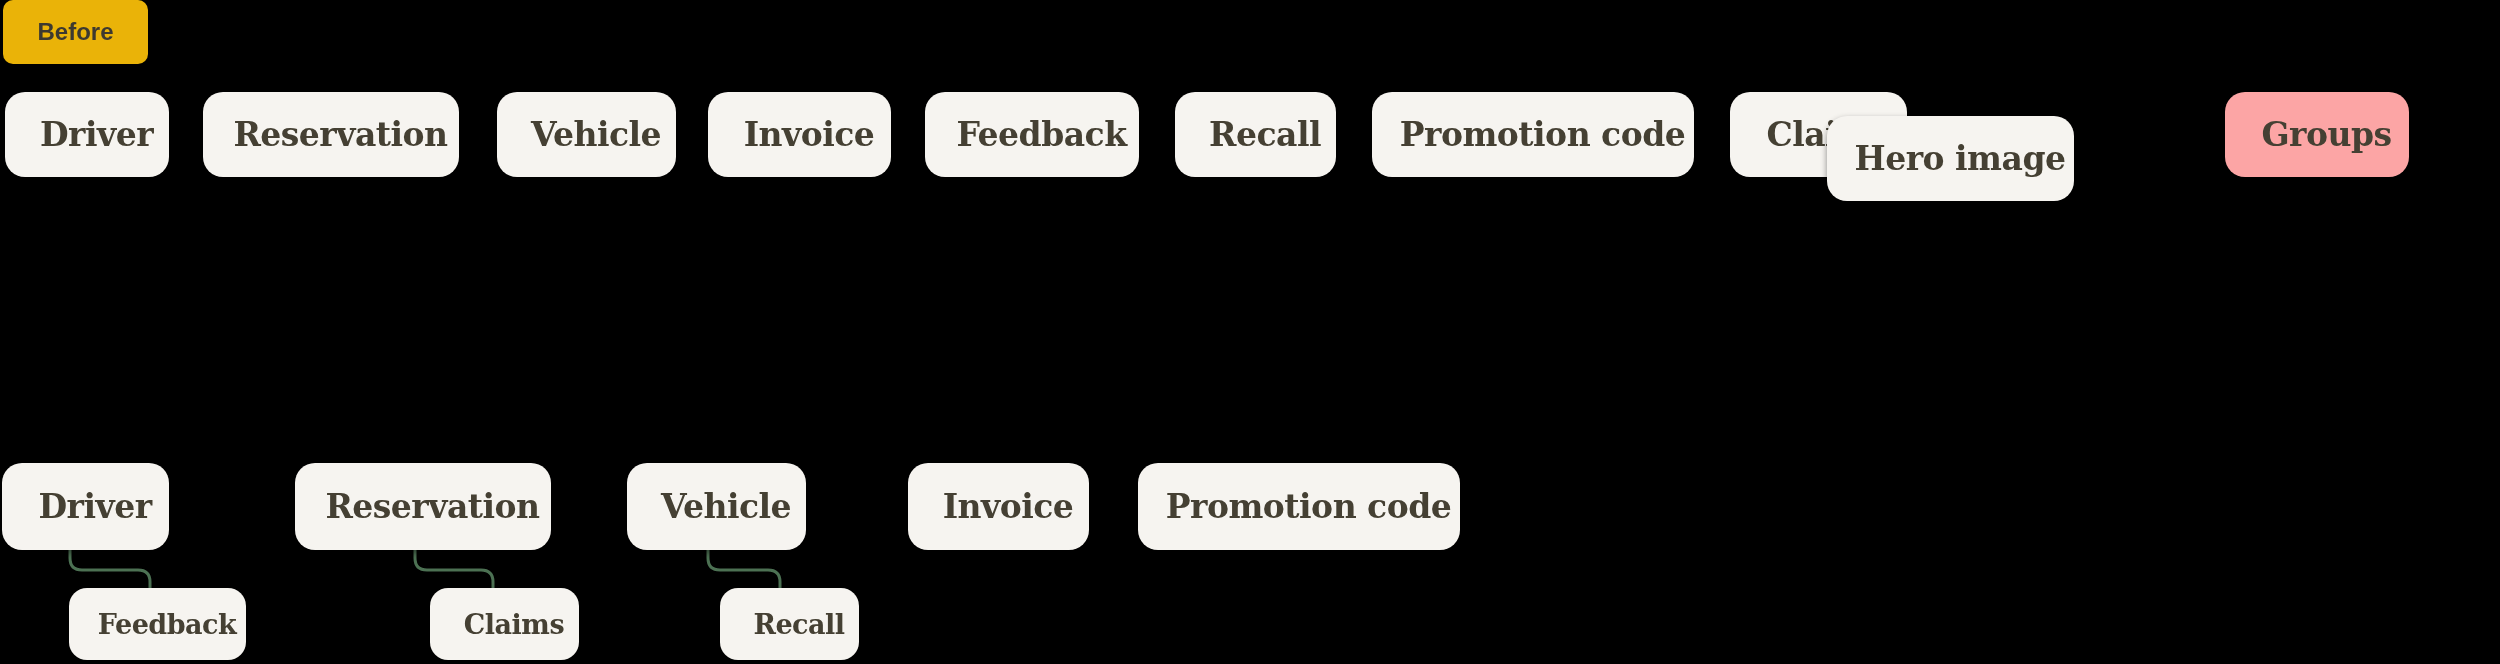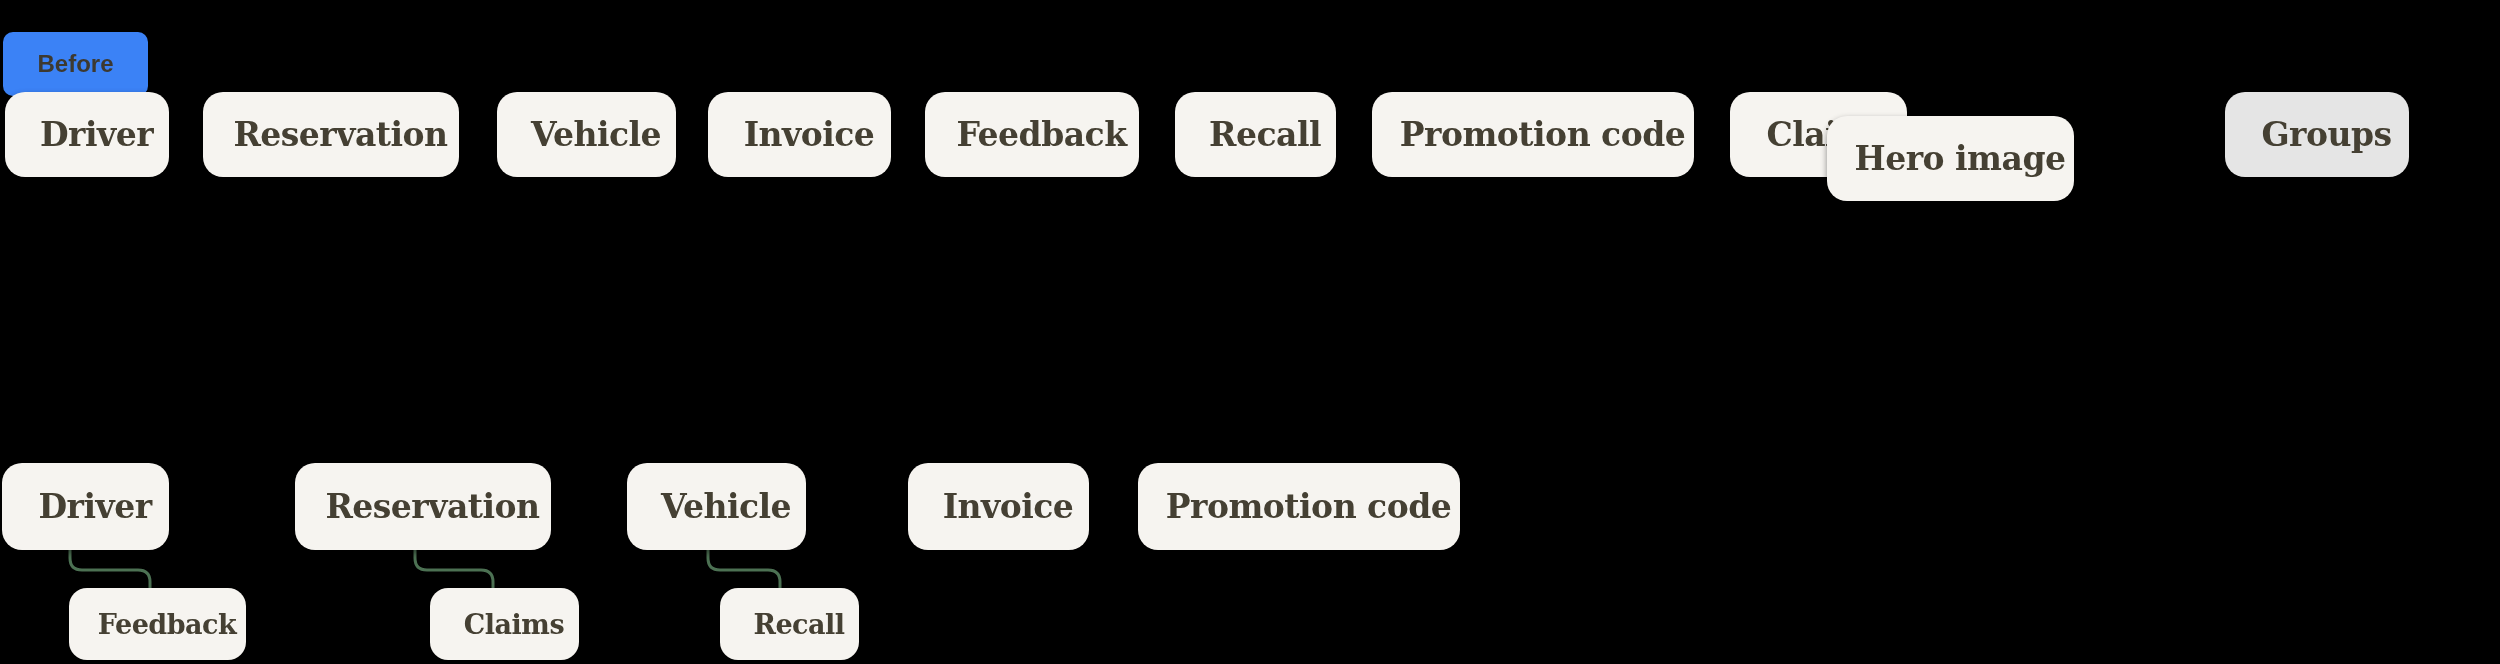--- a/index.html
+++ b/index.html
@@ -42,33 +42,33 @@
     position: absolute;
     left: 0; top: 0;
     pointer-events: none;
   }
 </style>
 </head>
 <body>
 
 <div class="canvas" style="width: 2500px; height: 664px; background: rgb(0, 0, 0);">
 
-  <div class="badge" style="left: 3px; top: 0px; width: 145px; height: 64px; background: #3b82f6; color: rgb(61, 57, 48); margin-top: 32px;">Before</div>
+  <div class="badge" style="left: 3px; top: 0px; width: 145px; height: 64px; background: #eab308; color: rgb(61, 57, 48);">Before</div>
 
   <div>
       <div class="chip parent" style="left: 5px; top: 92px; width: 145px; height: 85px; background: rgb(246, 244, 240); color: rgb(69, 64, 51);">Driver</div>
       <div class="chip parent" style="left: 203px; top: 92px; width: 237px; height: 85px; background: rgb(246, 244, 240); color: rgb(69, 64, 51);">Reservation</div>
       <div class="chip parent" style="left: 497px; top: 92px; width: 160px; height: 85px; background: rgb(246, 244, 240); color: rgb(69, 64, 51);">Vehicle</div>
       <div class="chip parent" style="left: 708px; top: 92px; width: 164px; height: 85px; background: rgb(246, 244, 240); color: rgb(69, 64, 51);">Invoice</div>
       <div class="chip parent" style="left: 925px; top: 92px; width: 195px; height: 85px; background: rgb(246, 244, 240); color: rgb(69, 64, 51);">Feedback</div>
       <div class="chip parent" style="left: 1175px; top: 92px; width: 142px; height: 85px; background: rgb(246, 244, 240); color: rgb(69, 64, 51);">Recall</div>
       <div class="chip parent" style="left: 1372px; top: 92px; width: 303px; height: 85px; background: rgb(246, 244, 240); color: rgb(69, 64, 51);">Promotion code</div>
       <div class="chip parent" style="left: 1730px; top: 92px; width: 158px; height: 85px; background: rgb(246, 244, 240); color: rgb(69, 64, 51);">Claims</div>
       <div class="chip parent" style="left: 1827px; top: 92px; width: 228px; height: 85px; background: rgb(246, 244, 240); color: rgb(69, 64, 51); margin-top: 24px;">Hero image</div>
-      <div class="chip parent" style="left: 2225px; top: 92px; width: 165px; height: 85px; background: #e5e5e5; color: rgb(69, 64, 51);">Groups</div>
+      <div class="chip parent" style="left: 2225px; top: 92px; width: 165px; height: 85px; background: #fca5a5; color: rgb(69, 64, 51);">Groups</div>
     </div>
 
   <svg class="connector-layer" width="2500" height="664" viewBox="0 0 2500 664">
       <path d="M 70 550 L 70 558 Q 70 570 82 570 L 138 570 Q 150 570 150 582 L 150 590" fill="none" stroke="#4C7153" stroke-width="3" stroke-linecap="round"></path>
       <path d="M 415 550 L 415 558 Q 415 570 427 570 L 481 570 Q 493 570 493 582 L 493 590" fill="none" stroke="#4C7153" stroke-width="3" stroke-linecap="round"></path>
       <path d="M 708 550 L 708 558 Q 708 570 720 570 L 768 570 Q 780 570 780 582 L 780 590" fill="none" stroke="#4C7153" stroke-width="3" stroke-linecap="round"></path>
     </svg>
 
 
   <div>

